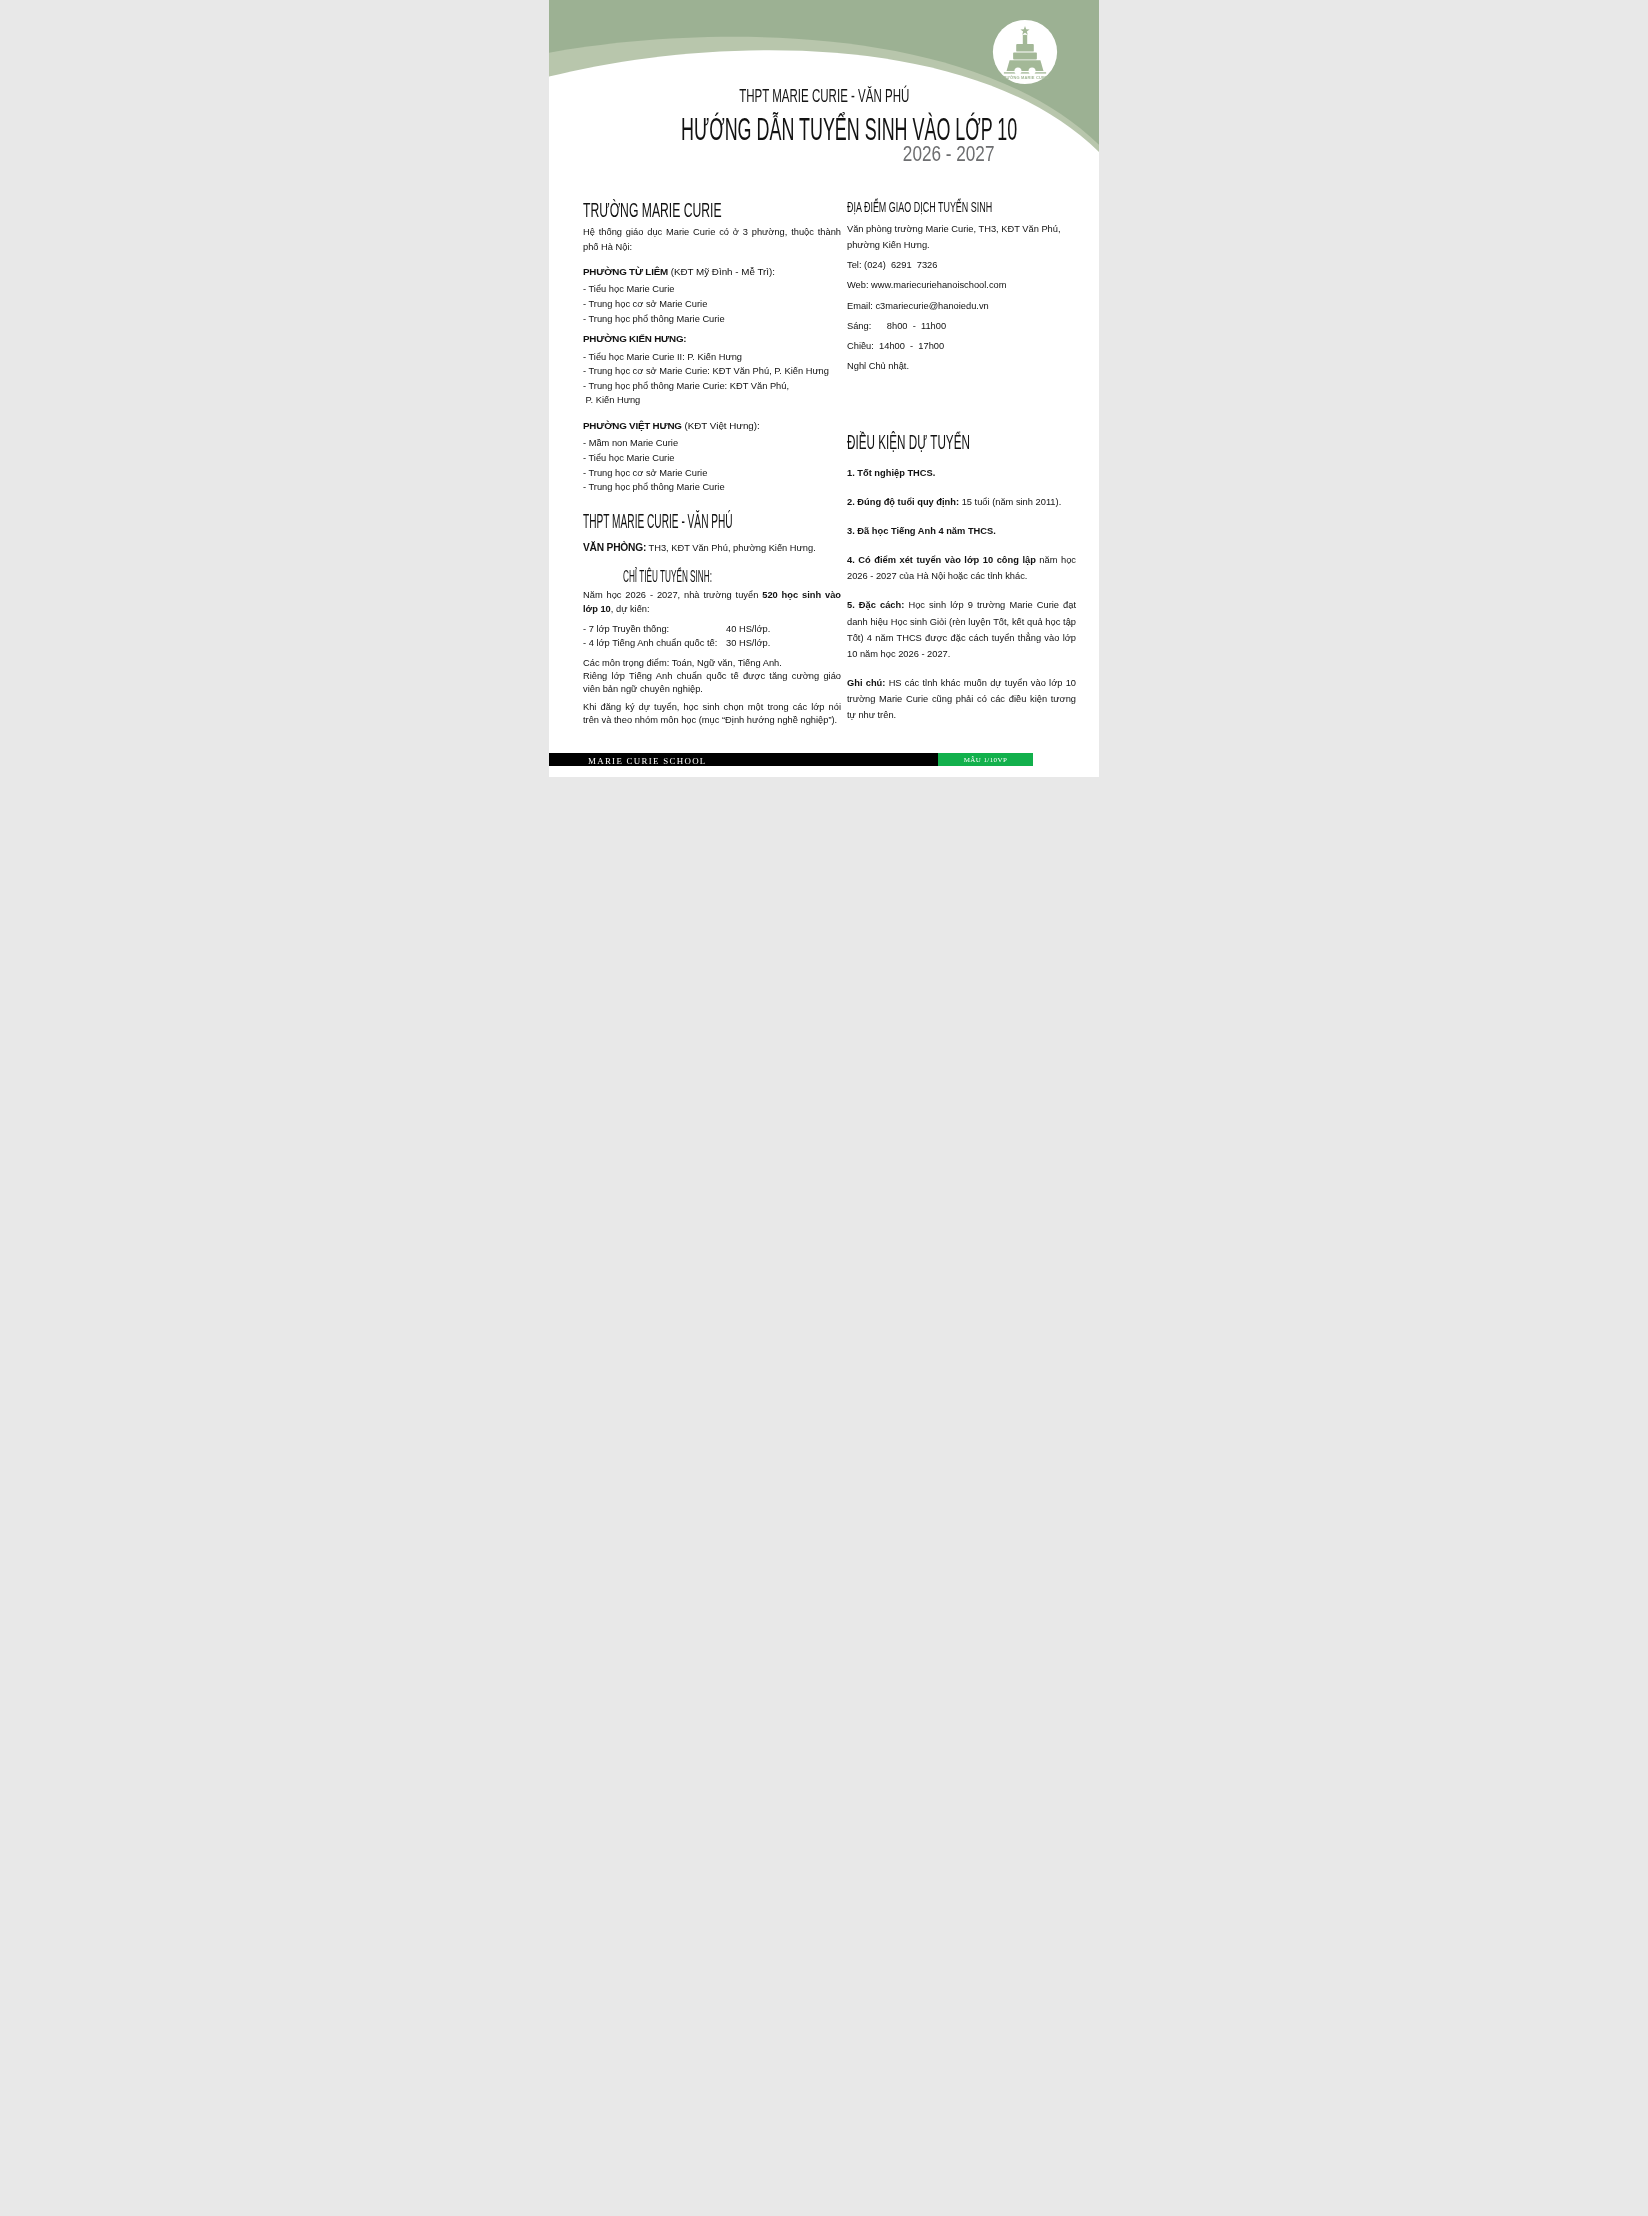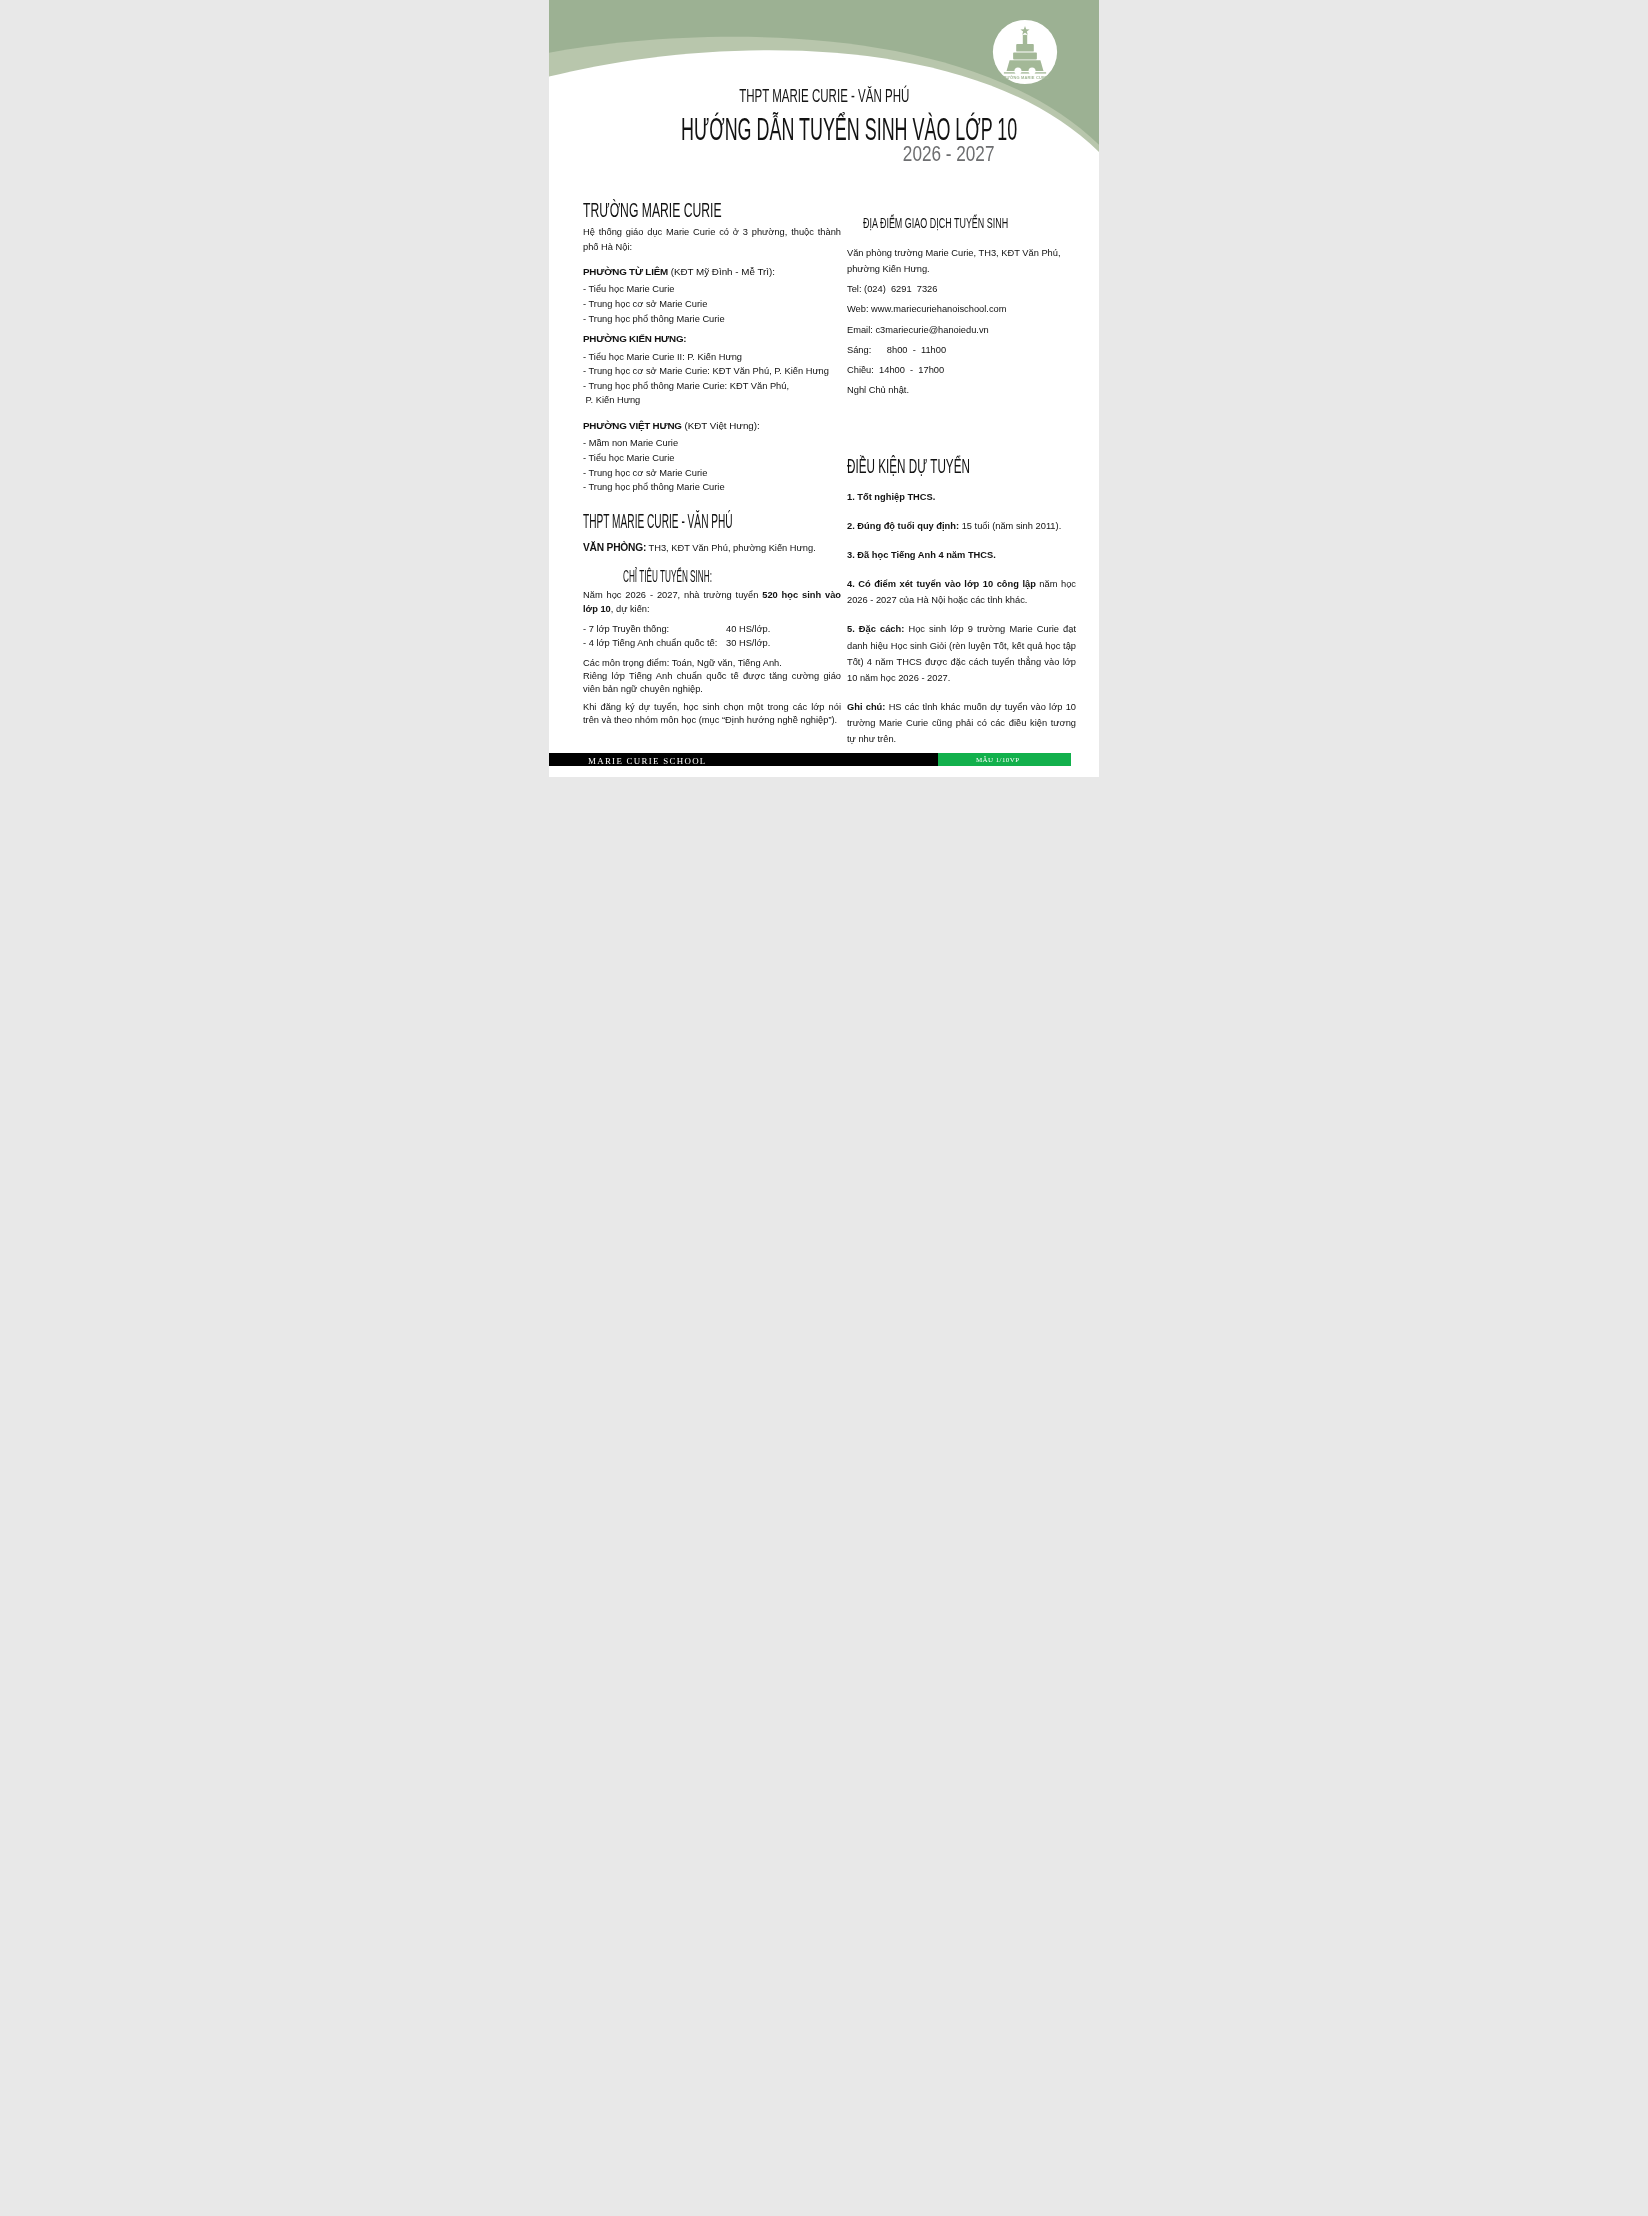--- a/index.html
+++ b/index.html
@@ -25,21 +25,21 @@
   .mast-years .cond{transform-origin:right bottom;transform:scaleX(0.78);}
   
   .col-left{position:absolute;left:34px;top:199px;width:258px;}
   .col-right{position:absolute;left:298px;top:200px;width:229px;}
   .h-big{font-size:21px;line-height:1;margin:0;font-weight:normal;}
   .h-big .cond-left{transform:scaleX(0.58);}
   .h-mid{font-size:19.5px;line-height:1;margin:17.7px 0 0 0;font-weight:normal;}
   .h-mid .cond-left{transform:scaleX(0.52);}
   .h-sub{font-size:16.4px;line-height:1;margin:11.5px 0 0 0;font-weight:normal;text-align:center;}
   .h-sub .cond-left{transform:scaleX(0.50);}
-  .h-right{font-size:14px;line-height:1;margin:16px;font-weight:normal;}
+  .h-right{font-size:14px;line-height:1;margin:0;font-weight:normal;}
   .h-right .cond-left{transform:scaleX(0.64);}
   .h-cond2{font-size:19.5px;line-height:1;margin:58px 0 0 0;font-weight:normal;}
   .h-cond2 .cond-left{transform:scaleX(0.60);}
   p{margin:0;}
   .body-text{font-size:9.3px;line-height:1.55;}
   .just{text-align:justify;}
   .intro{margin-top:5.3px;}
   .group{margin-top:11px;}
   .group-label{font-size:9.8px;line-height:1.45;}
   .group-label b{letter-spacing:-0.2px;}
@@ -55,21 +55,21 @@
   .note-block{margin-top:5.8px;}
   .register{margin-top:4.9px;}
   
   .address{margin-top:8px;font-size:9.3px;line-height:1.68;}
   .contact-line{margin-top:4.9px;font-size:9.3px;line-height:1.65;white-space:pre;}
   .cond-item{margin-top:13px;font-size:9.3px;line-height:1.73;}
   .cond-item:first-of-type{margin-top:12px;}
   
   .footer-bar{position:absolute;left:0;top:753px;width:550px;height:13px;display:flex;}
   .footer-sage{width:389px;height:100%;background:#000000;display:flex;align-items:flex-end;}
-  .footer-green{width:95px;height:100%;background:#12b04c;display:flex;align-items:center;justify-content:flex-start;padding-left:38px;}
+  .footer-green{width:95px;height:100%;background:#12b04c;display:flex;align-items:center;justify-content:center;}
   .footer-left-text{margin-left:39px;color:#ffffff;font-family:"Liberation Serif", serif;
     font-size:8.9px;letter-spacing:1.3px;}
   .footer-right-text{color:#ffffff;font-family:"Liberation Serif", serif;
     font-size:7px;letter-spacing:0.4px;}
 </style>
 </head>
 <body>
 
 <div class="page">
 

